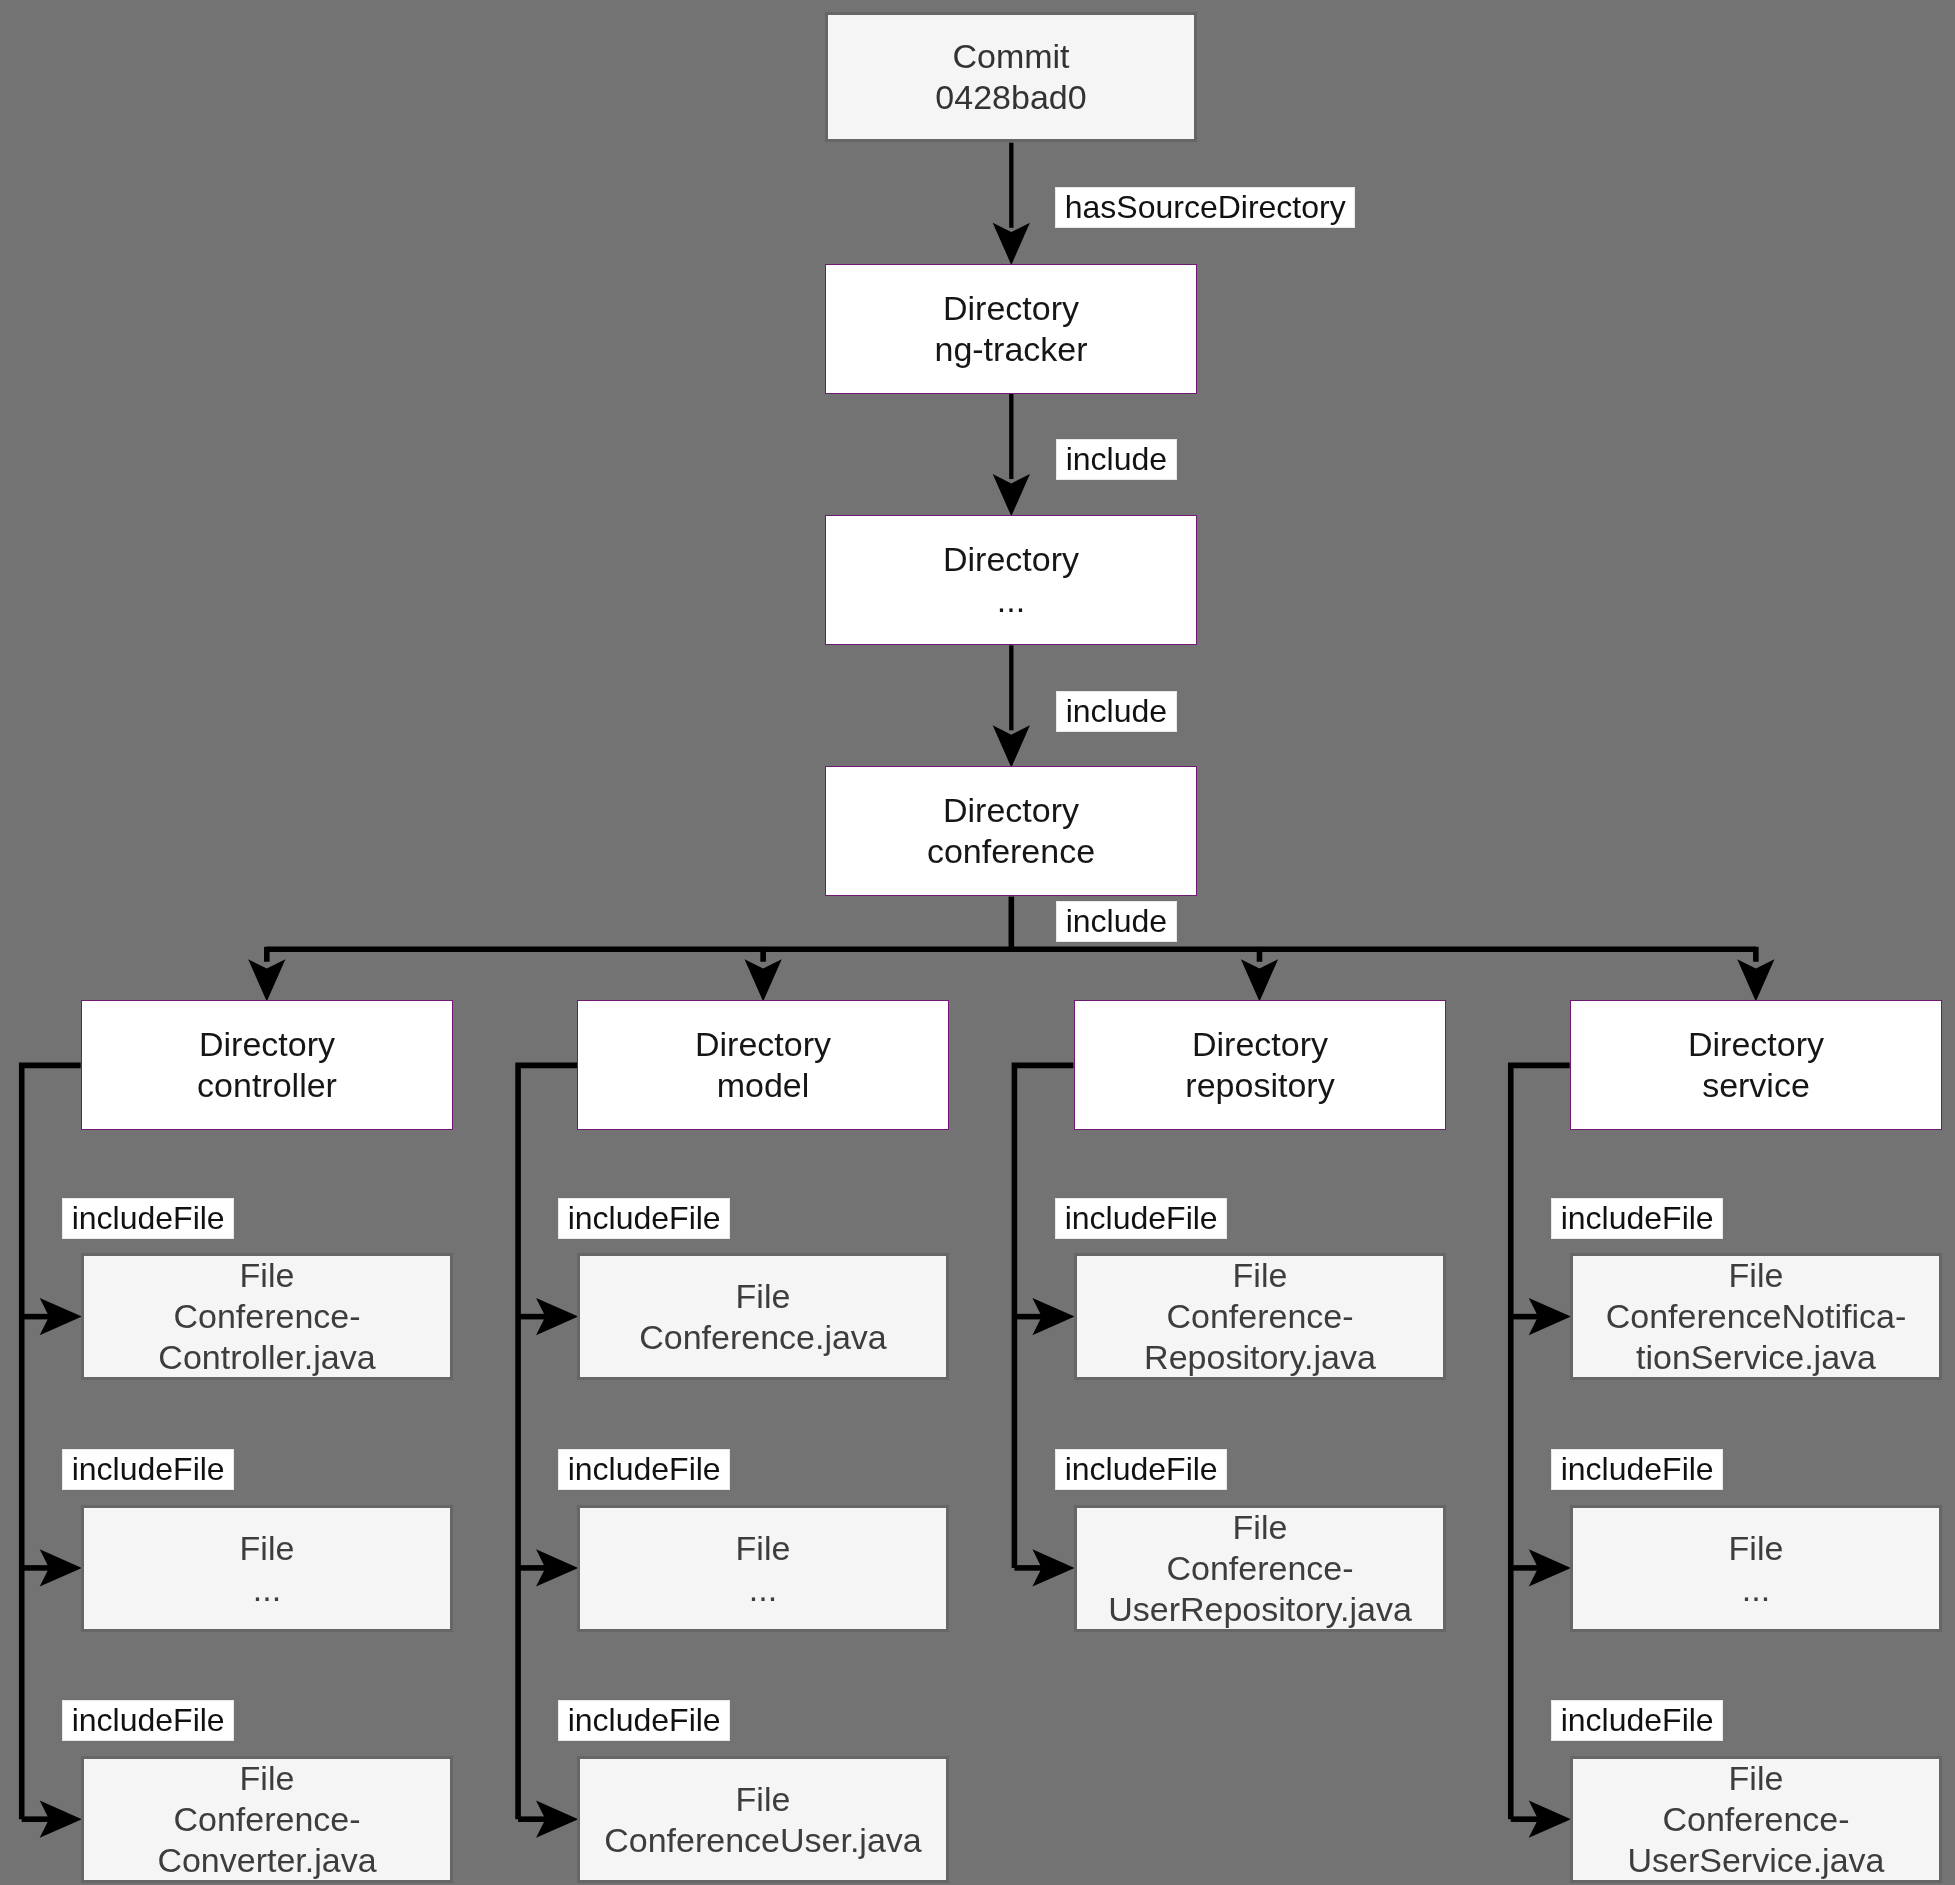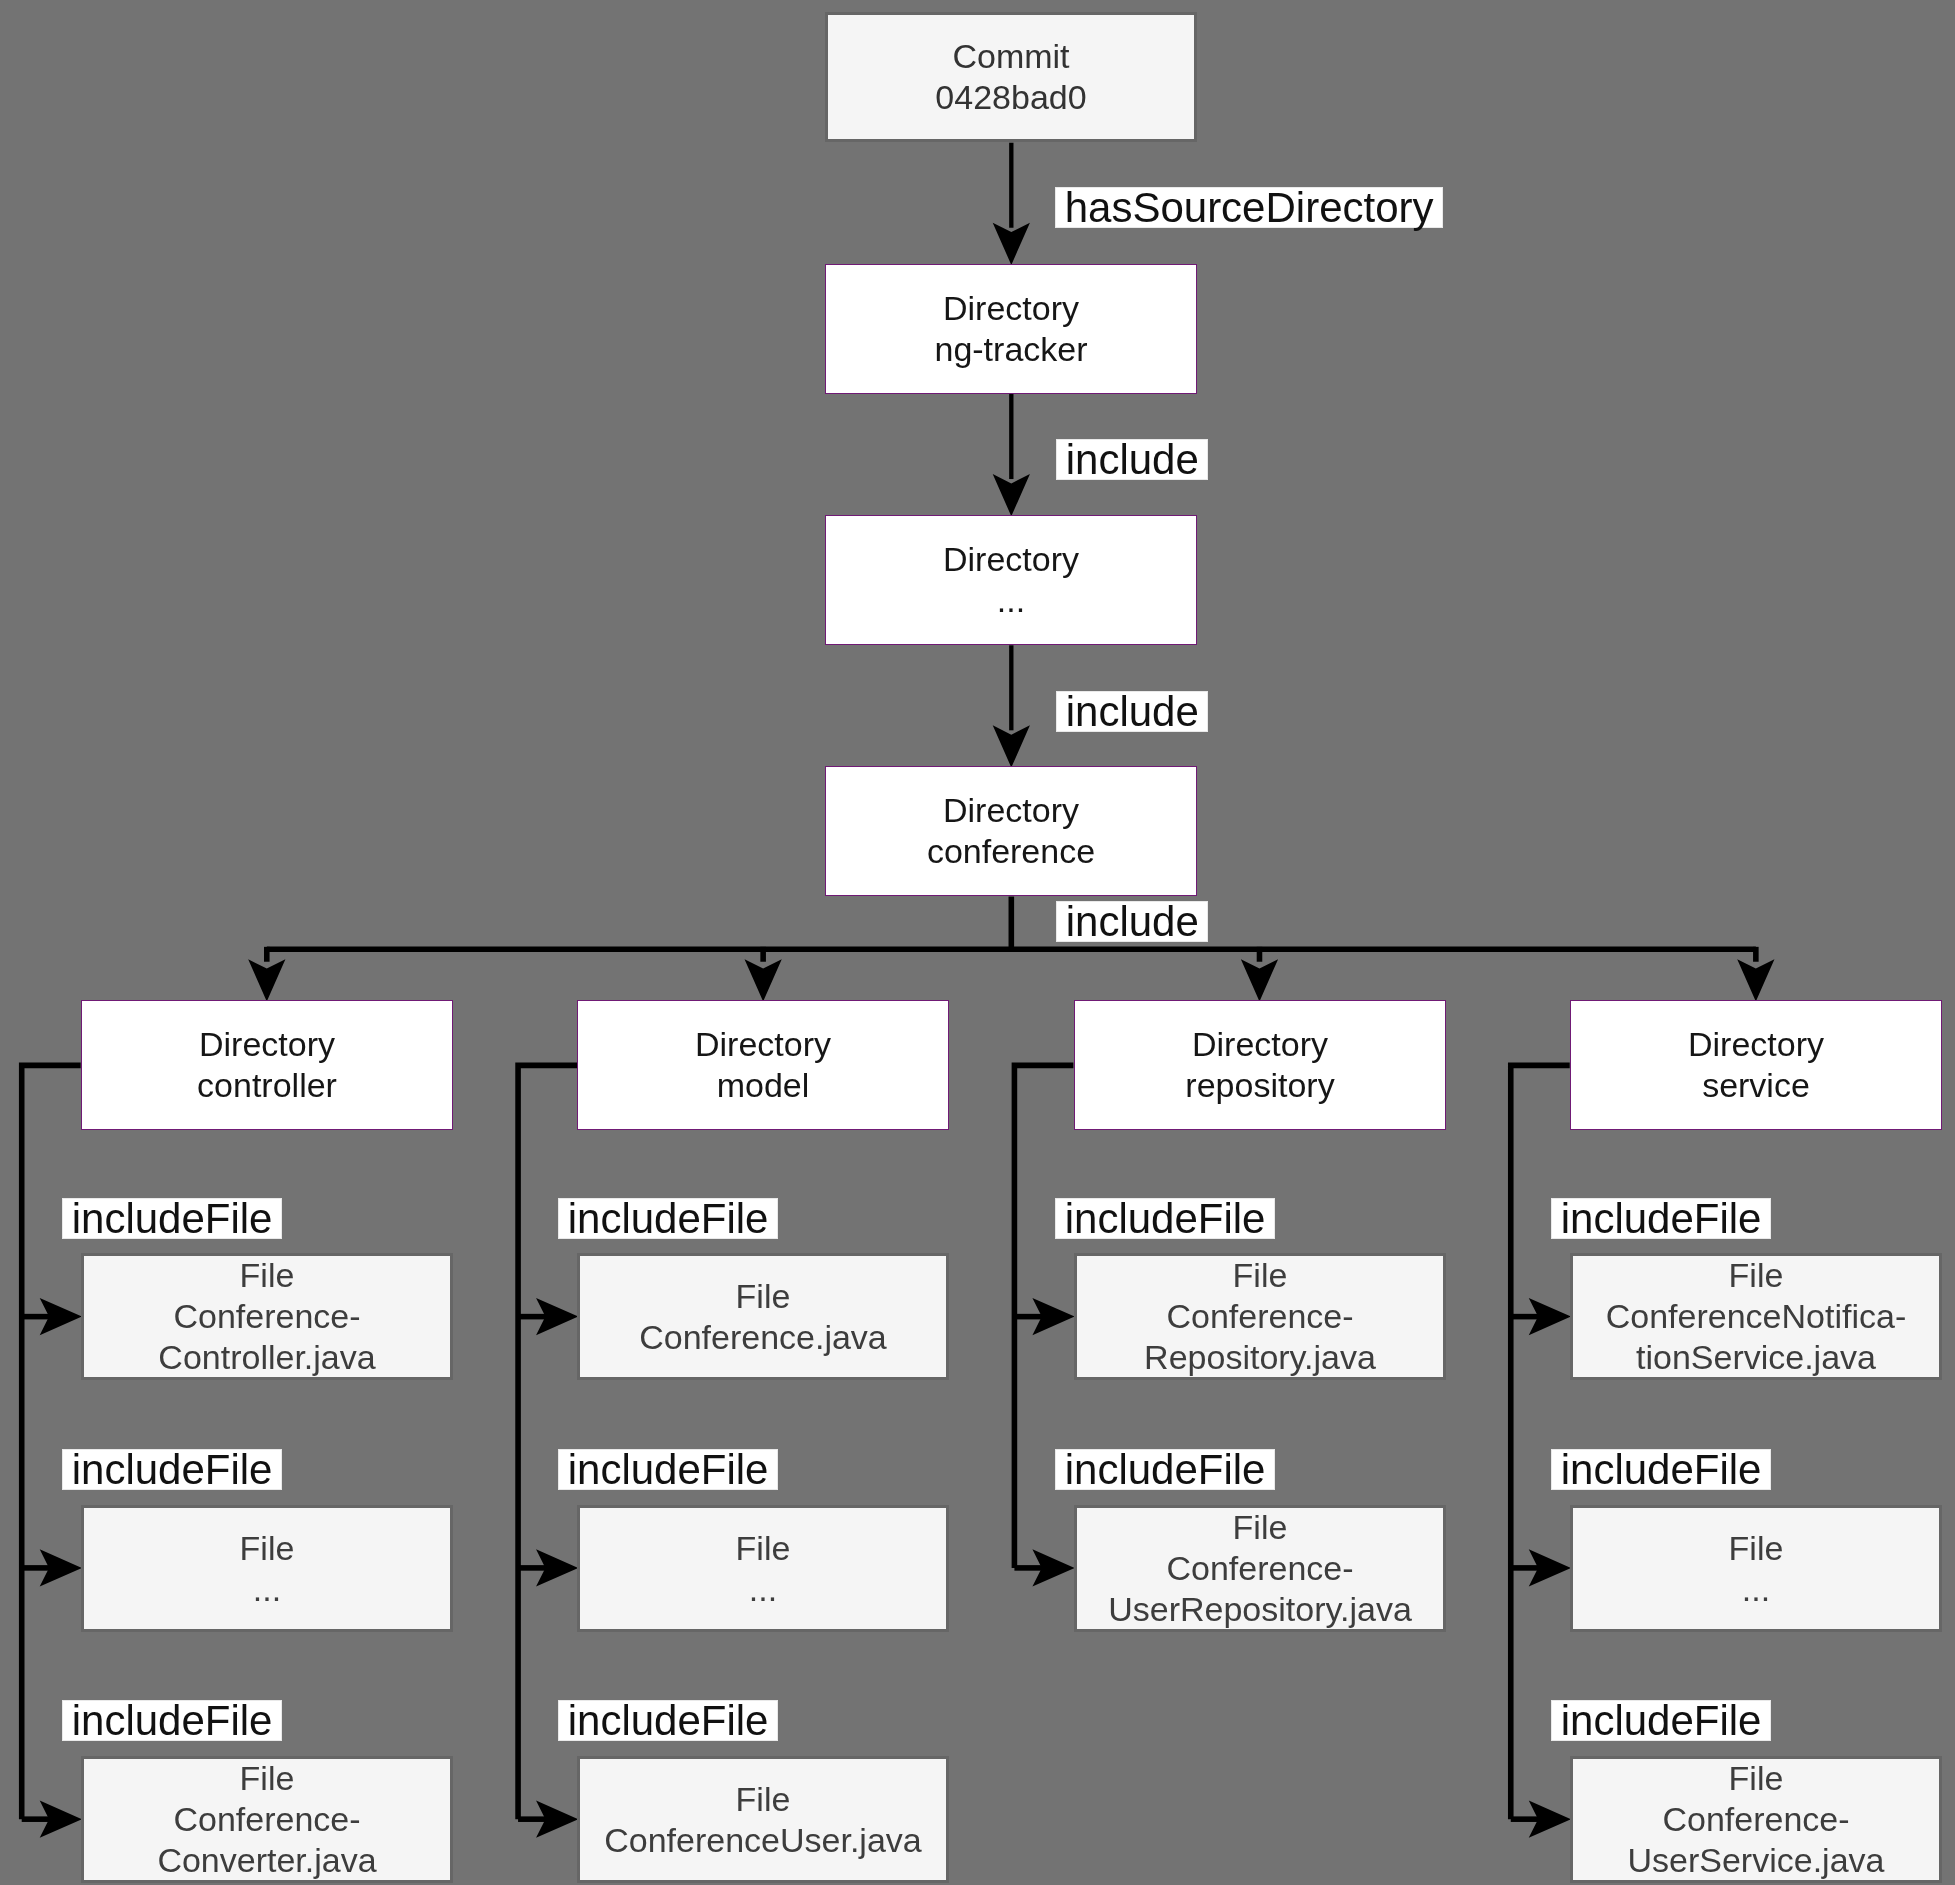--- a/index.html
+++ b/index.html
@@ -22,21 +22,21 @@
     font-size:34px;line-height:41px;
   }
   .box--commit{border:3.1px solid #666666;background:#f5f5f5;color:#333333;}
   .box--dir{border:1px solid #701a75;background:#ffffff;color:#161616;}
   .box--file{border:3.1px solid #666666;background:#f5f5f5;color:#3d3d3d;height:127px;}
   .elabel{
     position:absolute;
     background:#ffffff;
     border:1.2px solid #e9e9e9;
     padding:1.2px 8.7px;
-    font-size:42px;line-height:37px;
+    font-size:32px;line-height:37px;
     color:#111111;
     white-space:nowrap;
   }
 </style>
 </head>
 <body>
 
 <div class="canvas">
 
   <svg class="edges" viewBox="0 0 3151 3038" xmlns="http://www.w3.org/2000/svg">

